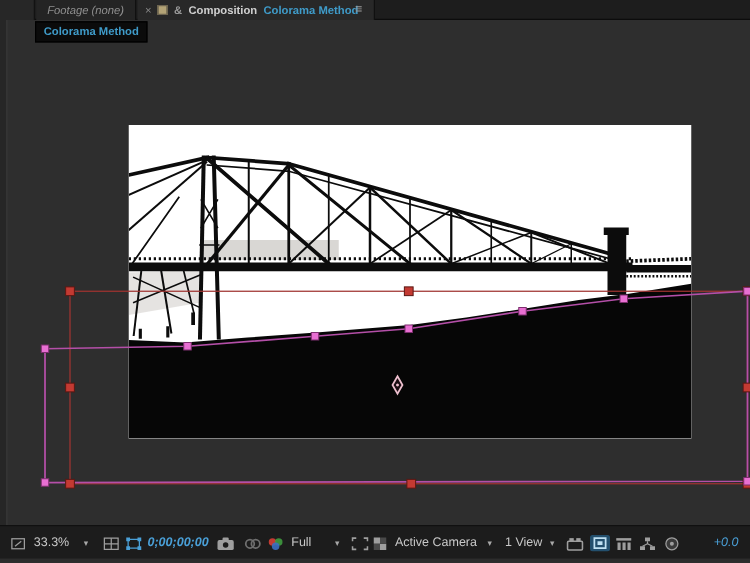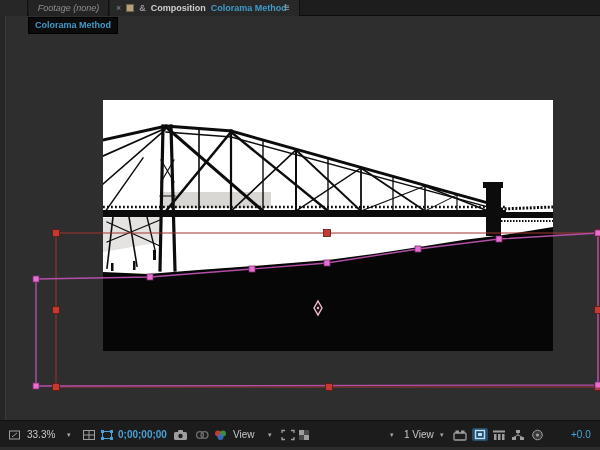--- a/index.html
+++ b/index.html
@@ -38,21 +38,21 @@
   .comp-image { position:absolute; background:#ffffff; overflow:hidden; }
   .overlay { position:absolute; left:0; top:0; width:600px; height:404px; }
 
   
   .statusbar { position:absolute; left:0; top:420px; width:600px; height:27px;
                background:#1c1c1c; border-top:1px solid #101010; }
   .bottom-strip { position:absolute; left:0; top:447px; width:600px; height:3px; background:#2c2c2c; }
   .sb-item { position:absolute; top:0; height:27px; display:flex; align-items:center;
              color:#c8c8c8; font-size:10px; white-space:nowrap; }
   .sb-text { color:#c8c8c8; }
-  .sb-blue { color:#4aa0d8; }
+  .sb-blue { color:#4aa0d8;font-style:italic; }
   .caret { font-size:7px; color:#a8a8a8; }
   .blue-toggle { background:#234f6d; border-radius:2px; padding:1px 2px; display:flex; align-items:center; }
 </style>
 </head>
 <body>
 
 <div class="screen">
 
   <div class="tabbar">
     <div class="tab-corner"></div>
@@ -197,35 +197,38 @@
         </svg>
     </div>
     <div class="sb-item" style="left:213px">
       <svg width="15" height="12">
           <circle cx="5" cy="4.5" r="3" fill="#c23b32"></circle>
           <circle cx="10" cy="4.5" r="3" fill="#3f9b3f" opacity="0.9"></circle>
           <circle cx="7.5" cy="8" r="3" fill="#3b6fc2" opacity="0.9"></circle>
         </svg>
     </div>
     <div class="sb-item" style="left:233px">
-      <span class="sb-text">View</span>
+      <span class="sb-text">Full</span>
     </div>
     <div class="sb-item caret" style="left:268px">▾</div>
     <div class="sb-item" style="left:281px">
       <svg width="14" height="12">
           <path d="M1,4 V1.5 H4 M10,1.5 H13 V4 M13,8 V10.5 H10 M4,10.5 H1 V8" fill="none" stroke="#9e9e9e" stroke-width="1.3"></path>
         </svg>
     </div>
     <div class="sb-item" style="left:298px">
       <svg width="13" height="12">
           <rect x="1" y="1" width="5" height="5" fill="#9e9e9e"></rect>
           <rect x="6" y="6" width="5" height="5" fill="#9e9e9e"></rect>
           <rect x="6" y="1" width="5" height="5" fill="#4a4a4a"></rect>
           <rect x="1" y="6" width="5" height="5" fill="#4a4a4a"></rect>
         </svg>
+    </div>
+    <div class="sb-item" style="left:316px">
+      <span class="sb-text">Active Camera</span>
     </div>
     <div class="sb-item caret" style="left:390px">▾</div>
     <div class="sb-item" style="left:404px">
       <span class="sb-text">1 View</span>
     </div>
     <div class="sb-item caret" style="left:440px">▾</div>
     <div class="sb-item" style="left:453px">
       <svg width="14" height="12">
           <rect x="1" y="4" width="12" height="7" rx="1" fill="none" stroke="#9e9e9e" stroke-width="1.3"></rect>
           <rect x="2.5" y="1.5" width="3.5" height="2.5" fill="#9e9e9e"></rect>

